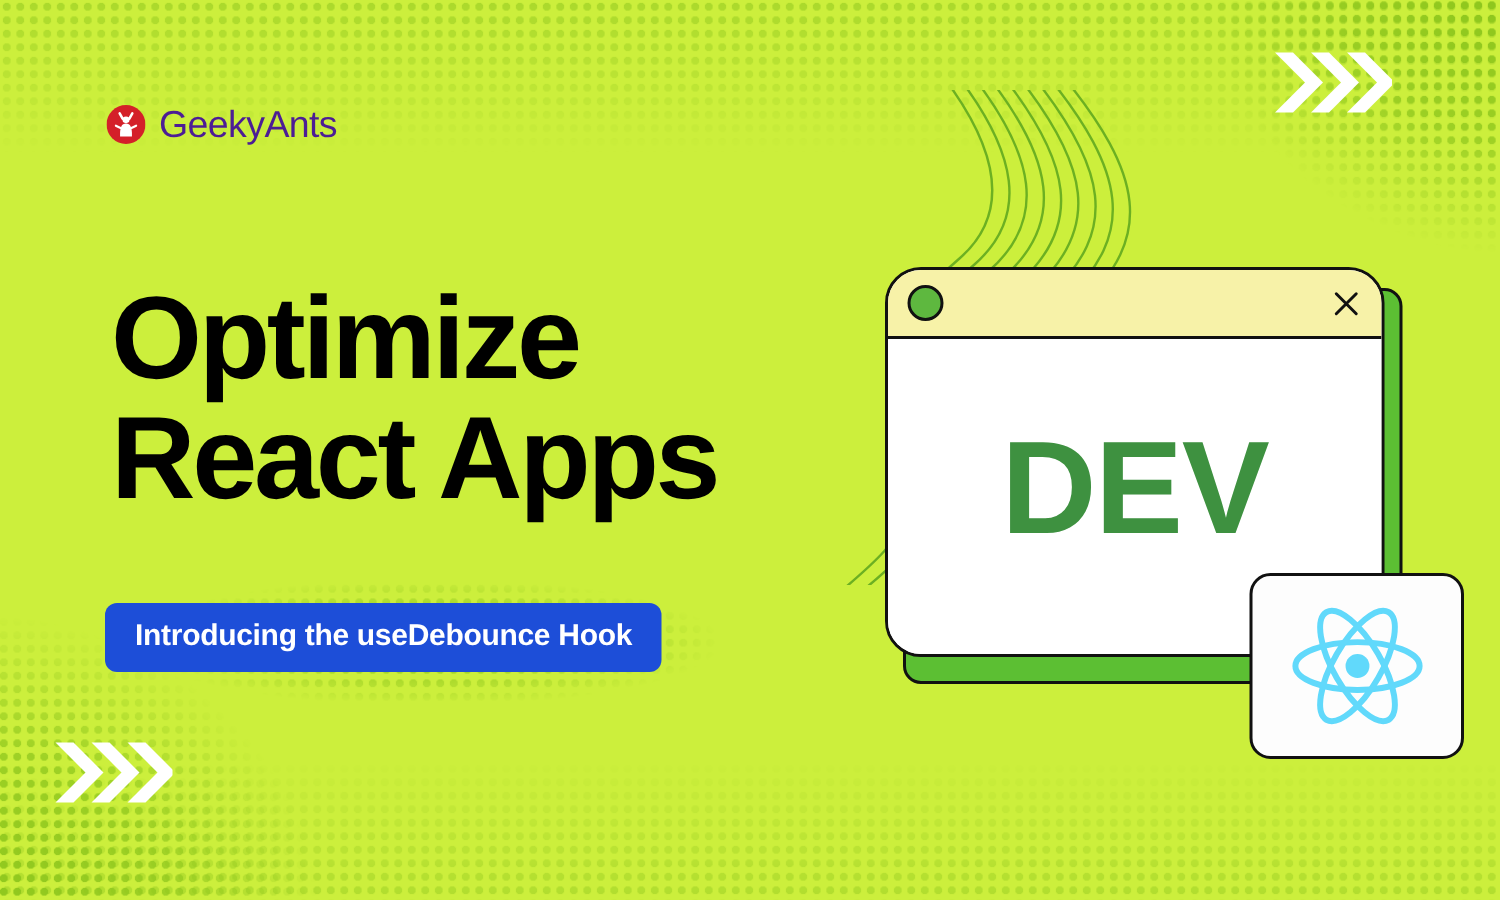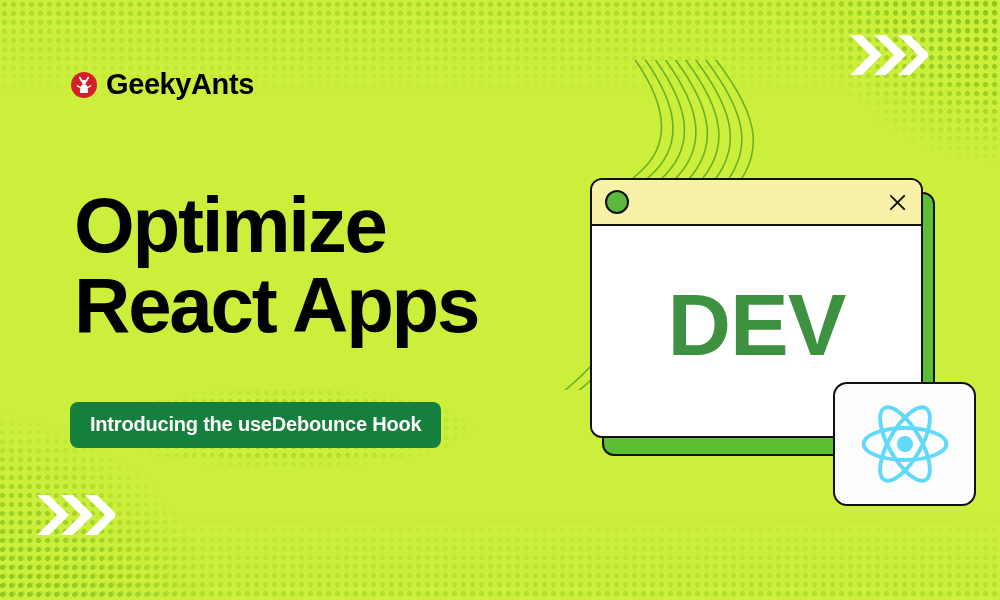--- a/index.html
+++ b/index.html
@@ -62,37 +62,37 @@
   .chev-tr { right:72px; top:32px; }
   .chev-bl { left:35px; bottom:62px; }
 
   
   .logo-row {
     position:absolute; left:71px; top:70px;
     display:flex; align-items:center; gap:9px;
   }
   .logo-mark { width:26px; height:26px; display:block; }
   .logo-word {
-    font-size:29px; font-weight:700; color:#000000;
+    font-size:25px; font-weight:400; color:#4c1d95;
     letter-spacing:-0.4px; line-height:1;
   }
 
   
   .headline {
     position:absolute; left:74px; top:186px;
     font-size:78px; font-weight:700; color:#000000;
     line-height:1.02; letter-spacing:-2.2px;
     max-width:520px;
   }
   .headline .l2 { display:block; }
 
   
   .badge {
     position:absolute; left:70px; top:402px;
-    background:#15803d; color:#FFFFFF;
+    background:#1d4ed8; color:#FFFFFF;
     font-size:20px; font-weight:700;
     padding:11px 20px 12px 20px;
     border-radius:8px;
     letter-spacing:-0.2px;
     white-space:nowrap;
   }
 
   
   .win-wrap { position:absolute; left:590px; top:178px; width:345px; height:278px; }
   .win-shadow {
@@ -100,21 +100,21 @@
     width:333px; height:264px;
     background:#5CBF33;
     border:2.5px solid #111;
     border-radius:12px;
   }
   .win {
     position:absolute; left:0; top:0;
     width:333px; height:260px;
     background:#FFFFFF;
     border:2.5px solid #111;
-    border-radius:12px;
+    border-radius:24px;
     overflow:hidden;
     display:flex; flex-direction:column;
   }
   .win-titlebar {
     height:46px; flex:0 0 46px;
     background:#F7F2A8;
     border-bottom:2.5px solid #111;
     display:flex; align-items:center; justify-content:space-between;
     padding:0 14px 0 13px;
   }

